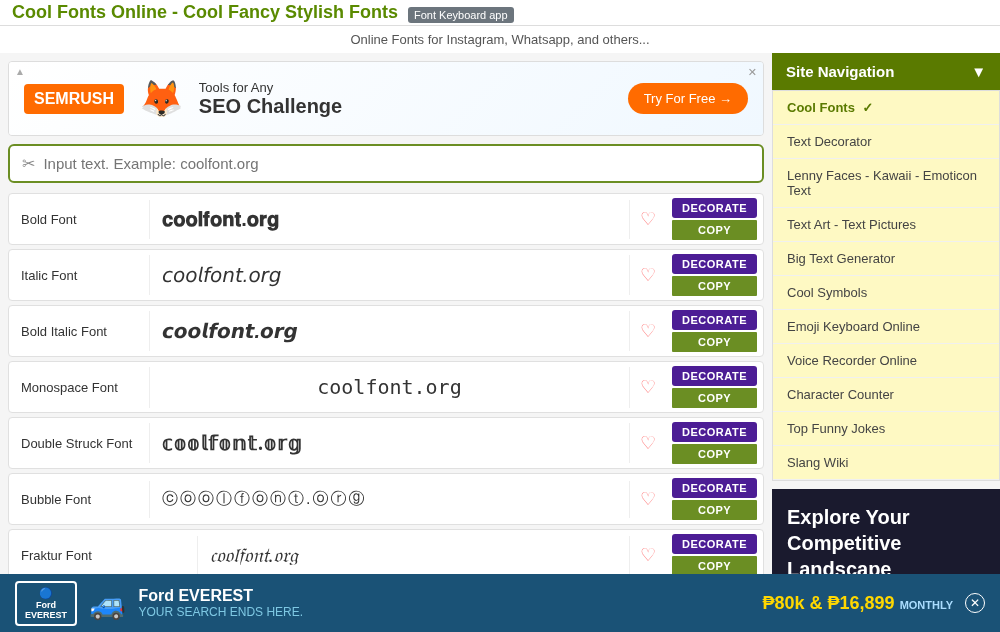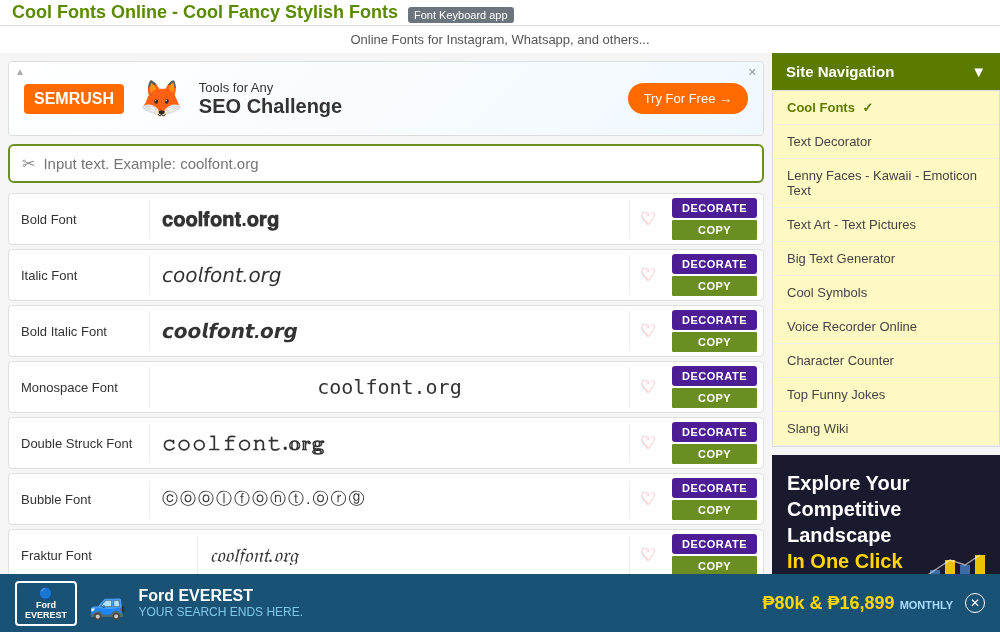--- a/index.html
+++ b/index.html
@@ -400,21 +400,21 @@
         <div class="font-preview monospace">𝚌𝚘𝚘𝚕𝚏𝚘𝚗𝚝.𝚘𝚛𝚐</div>
         <button class="heart-btn">♡</button>
         <div class="action-btns">
           <button class="btn-decorate">DECORATE</button>
           <button class="btn-copy">COPY</button>
         </div>
       </div>
 
       <div class="font-row">
         <div class="font-label">Double Struck Font</div>
-        <div class="font-preview double-struck">𝚌𝚘𝚘𝚕𝚏𝚘𝚗𝚝.𝕠𝕣𝕘</div>
+        <div class="font-preview double-struck">𝕔𝕠𝕠𝕝𝕗𝕠𝕟𝕥.𝕠𝕣𝕘</div>
         <button class="heart-btn">♡</button>
         <div class="action-btns">
           <button class="btn-decorate">DECORATE</button>
           <button class="btn-copy">COPY</button>
         </div>
       </div>
 
       <div class="font-row">
         <div class="font-label">Bubble Font</div>
         <div class="font-preview bubble-font">ⓒⓞⓞⓛⓕⓞⓝⓣ.ⓞⓡⓖ</div>
@@ -454,20 +454,23 @@
         <span>Lenny Faces - Kawaii - Emoticon Text</span>
       </div>
       <div class="sidebar-item">
         <span>Text Art - Text Pictures</span>
       </div>
       <div class="sidebar-item">
         <span>Big Text Generator</span>
       </div>
       <div class="sidebar-item">
         <span>Cool Symbols</span>
+      </div>
+      <div class="sidebar-item">
+        <span>Emoji Keyboard Online</span>
       </div>
       <div class="sidebar-item">
         <span>Voice Recorder Online</span>
       </div>
       <div class="sidebar-item">
         <span>Character Counter</span>
       </div>
       <div class="sidebar-item">
         <span>Top Funny Jokes</span>
       </div>

